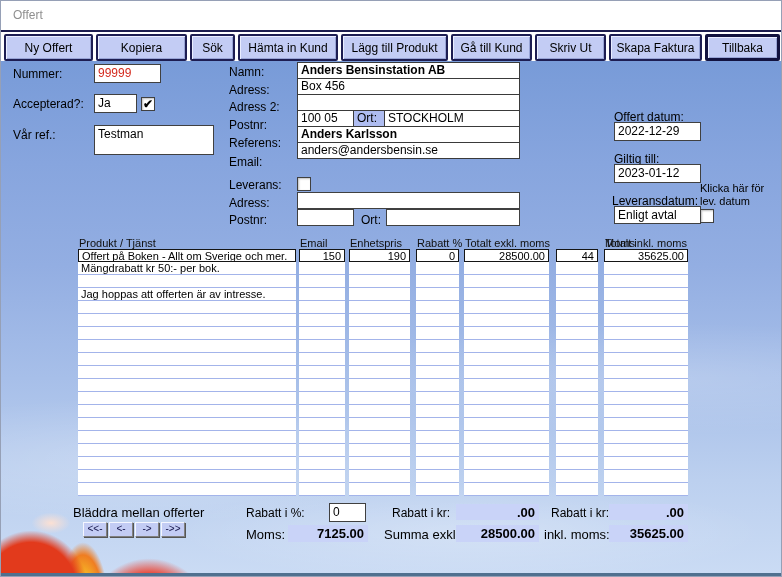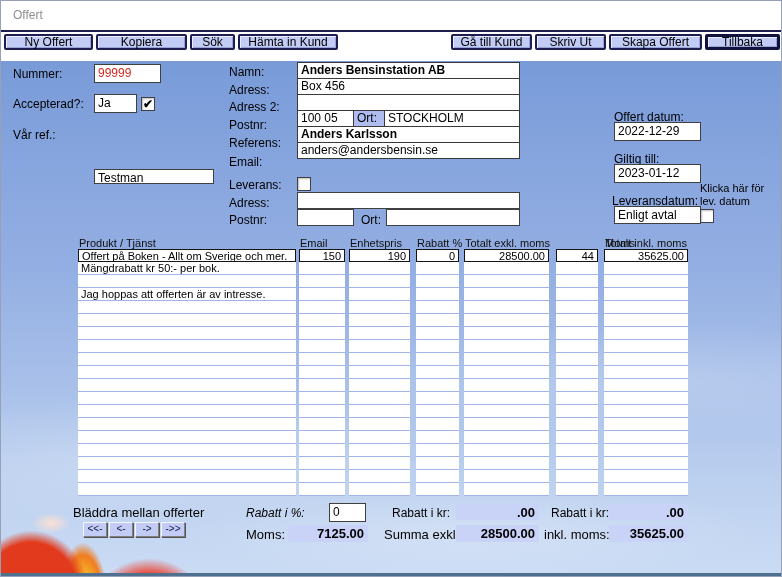--- a/index.html
+++ b/index.html
@@ -4,21 +4,21 @@
 <style>
   html,body{margin:0;padding:0;background:#fff;}
   *{box-sizing:border-box;}
   #win{position:relative;width:782px;height:577px;border:1px solid #96a0b6;background:#fff;overflow:hidden;
        font-family:"Liberation Sans",sans-serif;}
   
   #titlebar{position:absolute;left:0;top:0;width:100%;height:29px;background:#fff;}
   #title{position:absolute;left:12px;top:7px;font-size:12px;color:#8f8f8f;}
   
   #toolbar{position:absolute;left:0;top:29px;width:100%;height:31px;background:#fff;border-top:2px solid #1c1c4e;}
-  .tbtn{position:absolute;top:2px;height:16px;background:#c3ccf4;border:2px solid #1d1d52;border-radius:2px;
+  .tbtn{position:absolute;top:2px;height:27px;background:#c3ccf4;border:2px solid #1d1d52;border-radius:2px;
         box-shadow:inset 1px 1px 0 #e9edff, inset -1px -1px 0 #98a4d6;
         font-size:12px;color:#000;display:flex;align-items:center;justify-content:center;cursor:default;}
   .tbtn.default{border-width:3px;border-color:#12123f;}
   
   #content{position:absolute;left:0;top:60px;width:782px;height:512px;
     background-image:
       radial-gradient(26px 14px at 50px 462px, rgba(255,225,210,.95), rgba(255,225,210,0) 75%),
       radial-gradient(85px 92px at 30px 532px, #e23a1c 0 55%, rgba(226,58,28,0) 68%),
       radial-gradient(34px 85px at 82px 545px, #f5ae25 0 40%, #ef7d22 60%, rgba(239,125,34,0) 75%),
       radial-gradient(95px 95px at 148px 560px, #ea4a3a 0 50%, rgba(234,74,58,0) 66%),
@@ -68,37 +68,38 @@
 <div id="win">
   <div id="titlebar">
     <span id="title">Offert</span>
   </div>
 
   <div id="toolbar">
       <div class="tbtn" style="left: 3px; width: 89px;">Ny Offert</div>
       <div class="tbtn" style="left: 95px; width: 91px;">Kopiera</div>
       <div class="tbtn" style="left: 189px; width: 45px;">Sök</div>
       <div class="tbtn" style="left: 237px; width: 100px;">Hämta in Kund</div>
+      <div class="tbtn" style="left: 340px; width: 107px;">Lägg till Produkt</div>
       <div class="tbtn" style="left: 534px; width: 71px;">Skriv Ut</div>
       <div class="tbtn" style="left: 450px; width: 81px;">Gå till Kund</div>
-      <div class="tbtn" style="left: 608px; width: 93px;">Skapa Offert</div>
+      <div class="tbtn" style="left: 608px; width: 93px;">Skapa Faktura</div>
       <div class="tbtn default" style="left: 704px; width: 75px;">Tillbaka</div>
     </div>
 
   <div id="content">
 
     <span class="lbl" style="left:12px;top:6px;">Nummer:</span>
     <div class="fld red" style="left:93px;top:3px;width:67px;height:19px;line-height:17px;">99999</div>
 
     <span class="lbl" style="left:12px;top:36px;">Accepterad?:</span>
     <div class="fld" style="left:93px;top:33px;width:43px;height:19px;line-height:17px;">Ja</div>
     <div class="chk" style="left:140px;top:36px;"><span>✔</span></div>
 
     <span class="lbl" style="left:12px;top:67px;">Vår ref.:</span>
-    <div class="fld" style="left:93px;top:64px;width:120px;height:15px;line-height:17px;margin-top:44px;">Testman</div>
+    <div class="fld" style="left:93px;top:64px;width:120px;height:30px;line-height:17px;">Testman</div>
 
     <span class="lbl" style="left:228px;top:4px;">Namn:</span>
     <span class="lbl" style="left:228px;top:22px;">Adress:</span>
     <span class="lbl" style="left:228px;top:39px;">Adress 2:</span>
     <span class="lbl" style="left:228px;top:57px;">Postnr:</span>
     <span class="lbl" style="left:228px;top:75px;">Referens:</span>
     <span class="lbl" style="left:228px;top:94px;">Email:</span>
 
     <div id="addr-stack">
       <div class="srow">
@@ -300,21 +301,21 @@
       </div>
 
     <span class="lbl-b" style="left:72px;top:444px;">Bläddra mellan offerter</span>
     <div id="navbtns">
         <div class="nbtn" style="left: 82px; top: 461px;">&lt;&lt;-</div>
         <div class="nbtn" style="left: 108px; top: 461px;">&lt;-</div>
         <div class="nbtn" style="left: 134px; top: 461px;">-&gt;</div>
         <div class="nbtn" style="left: 160px; top: 461px;">-&gt;&gt;</div>
       </div>
 
-    <span class="lbl" style="left:245px;top:445px;font-style:italic;">Rabatt i %:</span>
+    <span class="lbl" style="left:245px;top:445px;">Rabatt i %:</span>
     <div class="fld" style="left:328px;top:442px;width:37px;height:19px;line-height:17px;">0</div>
 
     <span class="lbl" style="left:391px;top:445px;">Rabatt i kr:</span>
     <div class="strip" style="left:455px;top:443px;width:83px;height:16px;">.00</div>
 
     <span class="lbl" style="left:550px;top:445px;">Rabatt i kr:</span>
     <div class="strip" style="left:608px;top:443px;width:79px;height:16px;">.00</div>
 
     <span class="lbl-b" style="left:245px;top:466px;">Moms:</span>
     <div class="strip" style="left:287px;top:464px;width:80px;height:17px;">7125.00</div>

